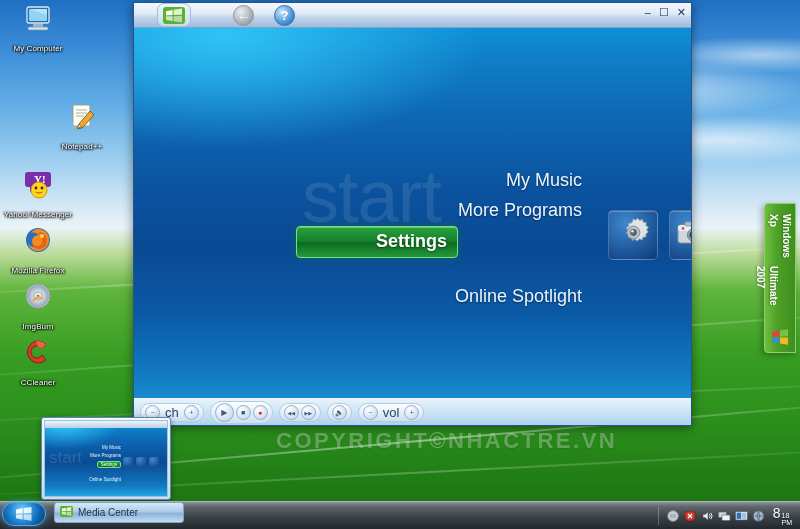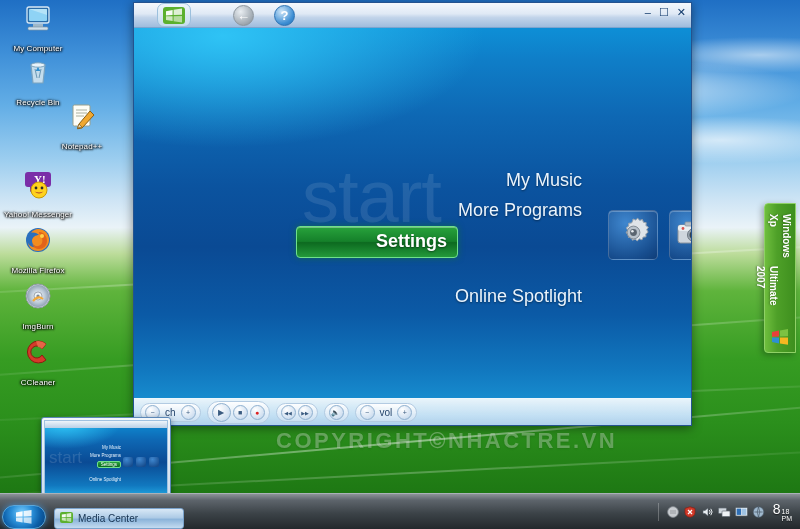--- a/index.html
+++ b/index.html
@@ -171,21 +171,21 @@
   }
   .tbtn {
     width: 15px; height: 15px; border-radius: 50%;
     background: radial-gradient(circle at 35% 28%, #ffffff, #cfdff0 72%, #9db9d4);
     border: 1px solid #8fb0cf;
     display:flex; align-items:center; justify-content:center;
     font-size: 7px; color:#3a5b80; cursor: default;
   }
   .tbtn.big { width: 19px; height: 19px; font-size: 8px; }
   .tbtn.rec { color: #d22; }
-  .tlbl { font-size: 10px; color:#25456c; padding: 0 3px; }
+  .tlbl { font-size: 13px; color:#25456c; padding: 0 3px; }
 
   
   #thumb {
     position: absolute; left: 41px; top: 417px; width: 130px; height: 83px;
     background: linear-gradient(180deg,#f2f7fb,#cddcec);
     border: 1px solid #5b87b8; border-radius: 3px; padding: 2px;
     box-shadow: 0 2px 6px rgba(0,0,0,.4);
   }
   #thumbinner {
     width: 100%; height: 100%; position: relative; overflow: hidden;
@@ -226,24 +226,24 @@
     position: absolute; left: 276px; top: 428px; width: 500px;
     font-size: 22px; letter-spacing: 2.5px; font-weight: bold;
     color: rgba(255,255,255,.30);
     text-shadow: 0 1px 2px rgba(0,0,0,.12);
     white-space: nowrap; pointer-events: none; user-select: none;
     font-family: "Liberation Sans", sans-serif;
   }
 
   
   #taskbar {
-    position: absolute; left: 0; bottom: 0; width: 800px; height: 36px;
+    position: absolute; left: 0; bottom: 0; width: 800px; height: 28px;
     background: linear-gradient(180deg, #8d9399 0%, #5d646b 18%, #3c4348 55%, #23282c 100%);
     border-top: 1px solid #aab1b8;
-    display: flex; align-items: flex-end;
+    display: flex; align-items: flex-start;
   }
   #startorb {
     width: 44px; height: 24px; margin-left: 2px; border-radius: 12px;
     background: radial-gradient(circle at 45% 32%, #7cd0ff 0%, #2a8fd8 38%, #0d5fa8 68%, #073f78 100%);
     border: 1px solid #5aa8dd;
     display: flex; align-items: center; justify-content: center;
     box-shadow: 0 0 6px rgba(70,170,255,.6);
     cursor: default;
   }
   #tasks { display: flex; align-items:center; margin-left: 8px; gap: 4px; }
@@ -287,31 +287,20 @@
         <rect x="5" y="5" width="22" height="16" rx="2" fill="#2a6ca8" stroke="#d8e8f5" stroke-width="1.3"></rect>
         <rect x="7" y="7" width="18" height="12" rx="1" fill="#8fd3f5"></rect>
         <path d="M7 7 L25 7 L25 13 Z" fill="#c5e9fa" opacity=".7"></path>
         <rect x="11" y="22" width="10" height="4" fill="#9fb8c9"></rect>
         <rect x="6" y="25" width="20" height="3" rx="1.2" fill="#cfe0ec" stroke="#7e97a8" stroke-width=".7"></rect>
       </svg>
     </span>
     <span class="lbl">My Computer</span>
   </div>
 
-  <div class="dicon" style="top:56px;">
-    <span class="glyph">
-      <svg width="32" height="32" viewBox="0 0 32 32">
-        <path d="M9 9 L23 9 L21 27 L11 27 Z" fill="#cfe3ef" stroke="#7ea4bd" stroke-width="1.2" opacity=".92"></path>
-        <ellipse cx="16" cy="9" rx="7" ry="2.2" fill="#e8f3fa" stroke="#7ea4bd" stroke-width="1"></ellipse>
-        <path d="M13 13 l2 9 M19 13 l-2 9" stroke="#6d9ab6" stroke-width="1.1" fill="none"></path>
-        <path d="M16 11 l2.4 4 h-4.8 Z" fill="#2f8fd0"></path>
-      </svg>
-    </span>
-    <span class="lbl">Recycle Bin</span>
-  </div>
 
   <div class="dicon" style="top:100px;margin-left:44px;">
     <span class="glyph">
       <svg width="32" height="32" viewBox="0 0 32 32">
         <rect x="7" y="5" width="17" height="21" rx="1.5" fill="#fdfdf6" stroke="#9aa08c" stroke-width="1"></rect>
         <path d="M10 10h11 M10 13h11 M10 16h8" stroke="#aab0a0" stroke-width="1"></path>
         <path d="M13 24 L24 11 l4 4 L16 28 l-4.5 .8 Z" fill="#f0a830" stroke="#8a5f14" stroke-width="1"></path>
         <path d="M24 11 l4 4" stroke="#8a5f14" stroke-width="1"></path>
         <path d="M11.5 28 l1.5-4 3 3 Z" fill="#e6d8b8" stroke="#8a5f14" stroke-width=".7"></path>
       </svg>

